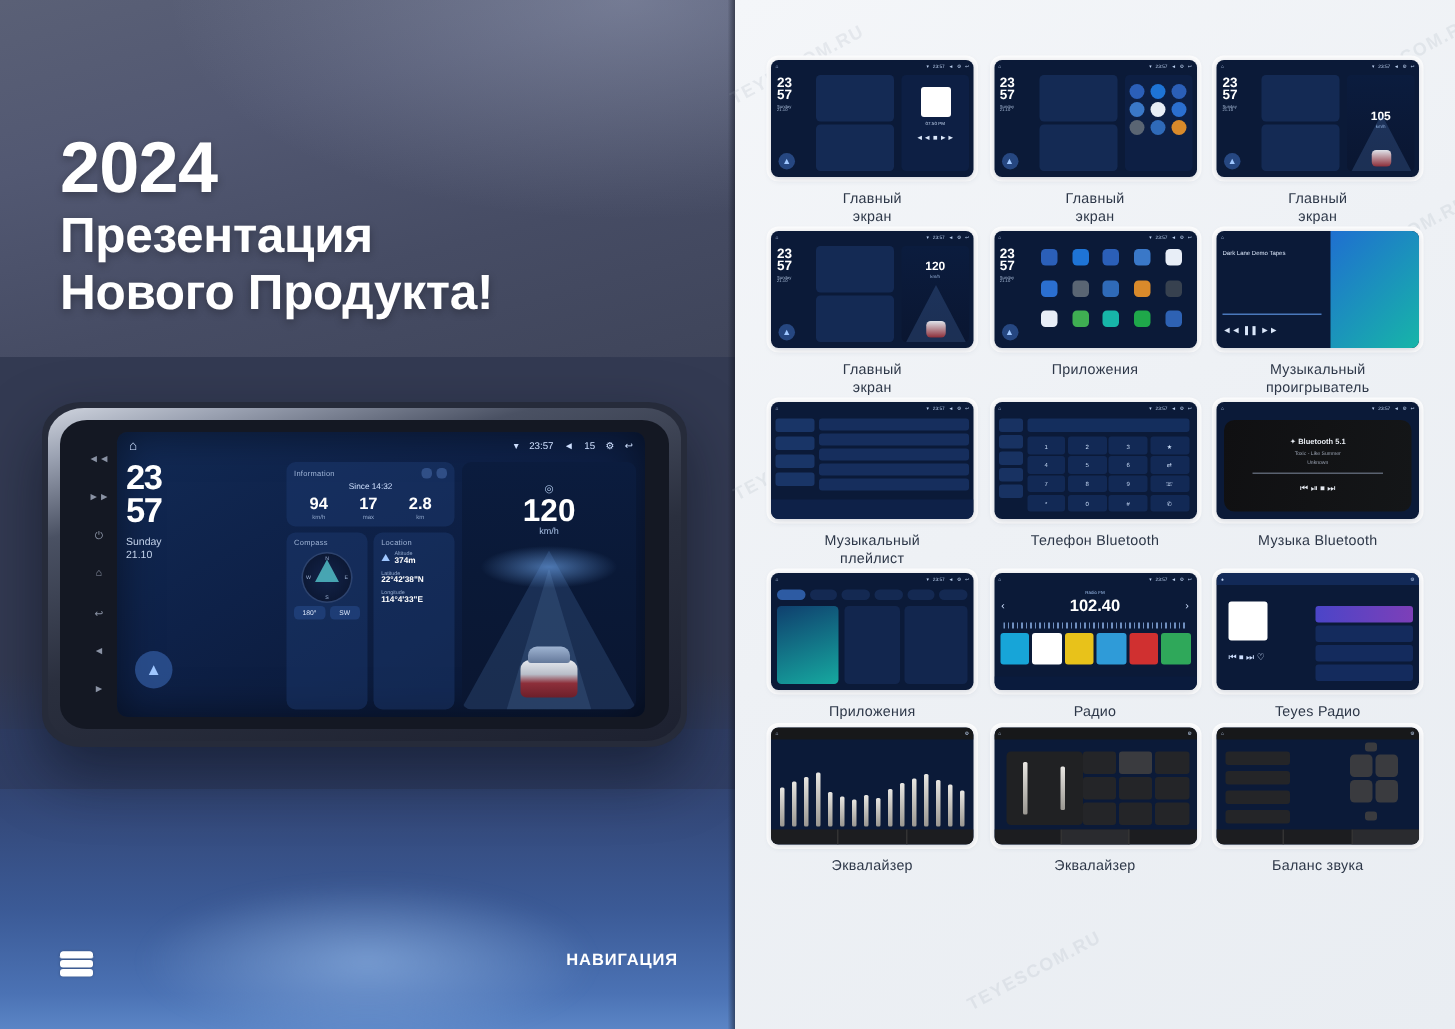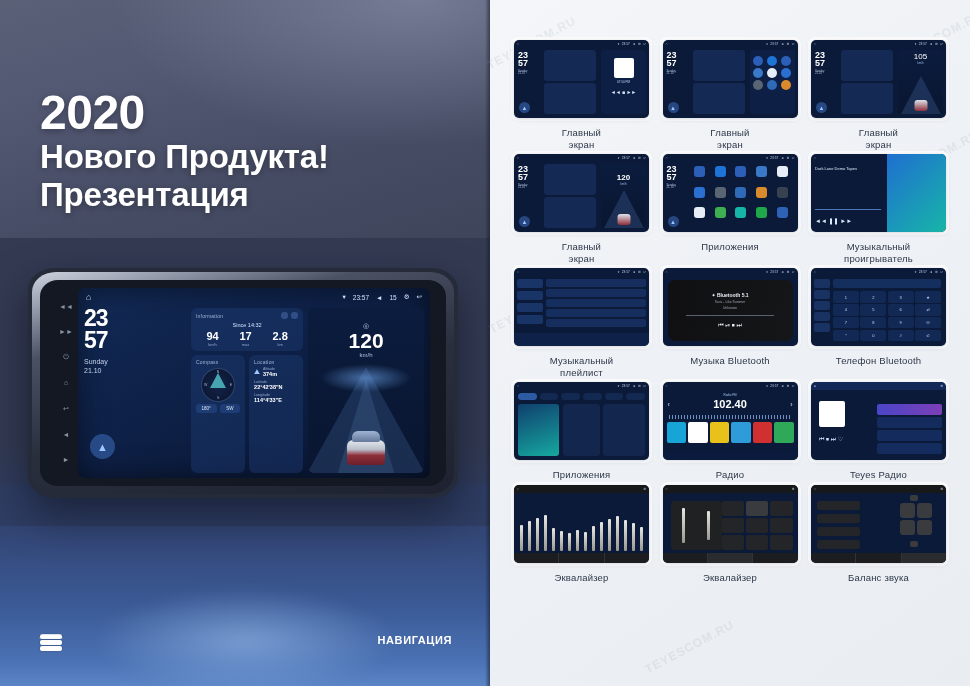--- a/index.html
+++ b/index.html
@@ -239,23 +239,23 @@
   <div id="hero">
     <div class="hero-sky"></div>
     <div class="hero-top"></div>
     <div class="hero-mid"></div>
     <div class="hero-bottom">
       <div class="hero-glow"></div>
     </div>
 
 
     <div id="headline">
-      <div class="year">2020</div>
+      <div class="year">2024</div>
+      <div class="ln">Презентация</div>
       <div class="ln">Нового Продукта!</div>
-      <div class="ln">Презентация</div>
     </div>
 
     <div id="dash">
       <div class="dash-shape"></div>
       <div class="dash-rim"></div>
       <div class="dash-inner"></div>
 
       <div class="sidekeys">
         <i>◄◄</i>
         <i>►►</i>
@@ -470,21 +470,21 @@
    <em>↩</em>
                 </span>
               </div>
               <div class="tclock">23<br>57<s>Sunday<br>21.10</s></div>
               <div class="tmini">
                 <div class="b"></div>
                 <div class="b"></div>
               </div>
               <div class="thome">▲</div>
               <div class="tright" style="background:linear-gradient(180deg,#0b1c3e,#0a1631)">
-    <div style="text-align:center;color:#fff;font-size:8px;font-weight:400;margin-top:2px">105</div>
+    <div style="text-align:center;color:#fff;font-size:8px;font-weight:700;margin-top:23px">105</div>
     <div style="text-align:center;color:#9ab4dc;font-size:3px">km/h</div>
     <div style="position:absolute;left:50%;bottom:-4px;transform:translateX(-50%);width:0;height:0;
       border-left:22px solid transparent;border-right:22px solid transparent;
       border-bottom:42px solid rgba(110,165,245,.18)"></div>
     <div style="position:absolute;left:50%;bottom:3px;transform:translateX(-50%);width:13px;height:11px;
       border-radius:3px;background:linear-gradient(180deg,#dfe3ea,#8d2f3a)"></div>
               </div>
             </div>
             <div class="cap">Главный<br>экран</div>
           </div>
@@ -597,42 +597,20 @@
          <div style="position:absolute;left:32px;right:3px;top:11px;bottom:14px">
           <div style="height:8px;margin-bottom:2px;background:rgba(35,70,140,.45);border-radius:2px"></div>
                 <div style="height:8px;margin-bottom:2px;background:rgba(35,70,140,.45);border-radius:2px"></div>
                 <div style="height:8px;margin-bottom:2px;background:rgba(35,70,140,.45);border-radius:2px"></div>
                 <div style="height:8px;margin-bottom:2px;background:rgba(35,70,140,.45);border-radius:2px"></div>
                 <div style="height:8px;margin-bottom:2px;background:rgba(35,70,140,.45);border-radius:2px"></div>
          </div>
          <div style="position:absolute;left:0;right:0;bottom:0;height:13px;background:rgba(15,35,75,.85)"></div>
             </div>
             <div class="cap">Музыкальный<br>плейлист</div>
-          </div>
-          <div class="cell">
-            <div class="thumb">
-              <div class="tbar">
-   <em>⌂</em>
-   <span class="r">
-                  <em>▾</em>
-   <em>23:57</em>
-   <em>◄</em>
-   <em>⚙</em>
-   <em>↩</em>
-                </span>
-              </div>
-              <div class="btlist">
-          <div class="ttl">✦ Bluetooth 5.1</div>
-          <div class="sub">Toxic - Like Summer</div>
-          <div class="sub">Unknown</div>
-          <div style="width:70%;height:1px;background:#5a6270;margin-top:5px"></div>
-          <div class="ctrls">⏮ ⏯ ⏹ ⏭</div>
-         </div>
-            </div>
-            <div class="cap">Музыка Bluetooth</div>
           </div>
           <div class="cell">
             <div class="thumb">
               <div class="tbar">
    <em>⌂</em>
    <span class="r">
                   <em>▾</em>
    <em>23:57</em>
    <em>◄</em>
    <em>⚙</em>
@@ -661,20 +639,42 @@
                 <i>9</i>
                 <i>☏</i>
                 <i>*</i>
                 <i>0</i>
                 <i>#</i>
                 <i>✆</i>
          </div>
             </div>
             <div class="cap">Телефон Bluetooth</div>
           </div>
+          <div class="cell">
+            <div class="thumb">
+              <div class="tbar">
+   <em>⌂</em>
+   <span class="r">
+                  <em>▾</em>
+   <em>23:57</em>
+   <em>◄</em>
+   <em>⚙</em>
+   <em>↩</em>
+                </span>
+              </div>
+              <div class="btlist">
+          <div class="ttl">✦ Bluetooth 5.1</div>
+          <div class="sub">Toxic - Like Summer</div>
+          <div class="sub">Unknown</div>
+          <div style="width:70%;height:1px;background:#5a6270;margin-top:5px"></div>
+          <div class="ctrls">⏮ ⏯ ⏹ ⏭</div>
+         </div>
+            </div>
+            <div class="cap">Музыка Bluetooth</div>
+          </div>
         </div>
         <div class="row">
           <div class="cell">
             <div class="thumb">
               <div class="tbar">
    <em>⌂</em>
    <span class="r">
                   <em>▾</em>
    <em>23:57</em>
    <em>◄</em>

